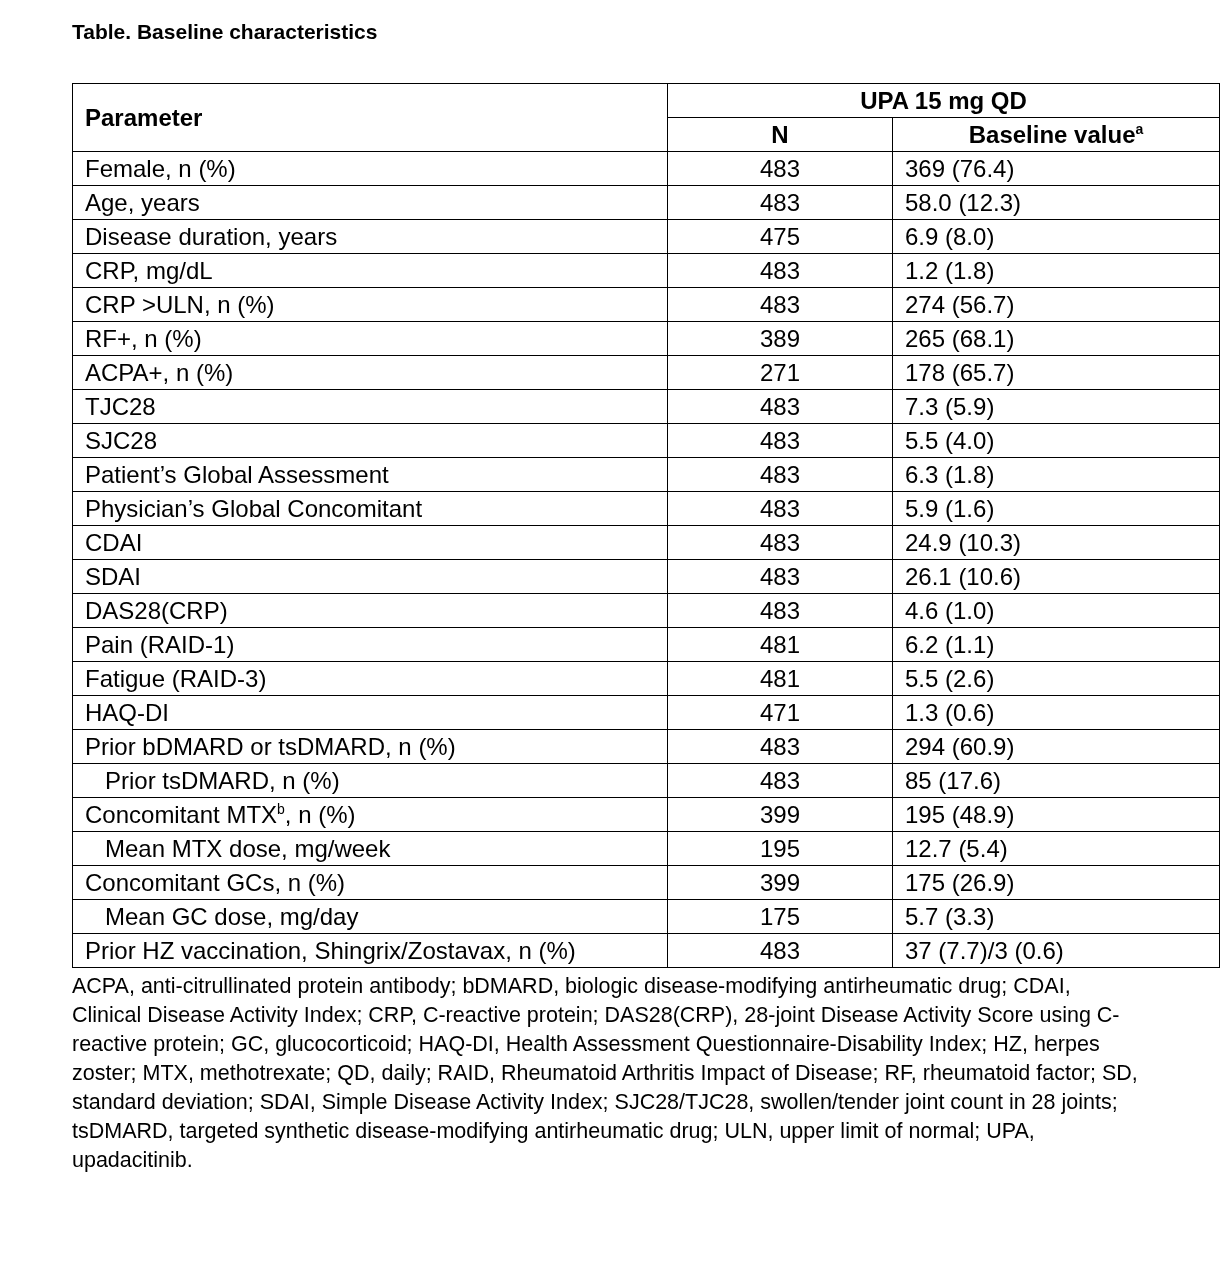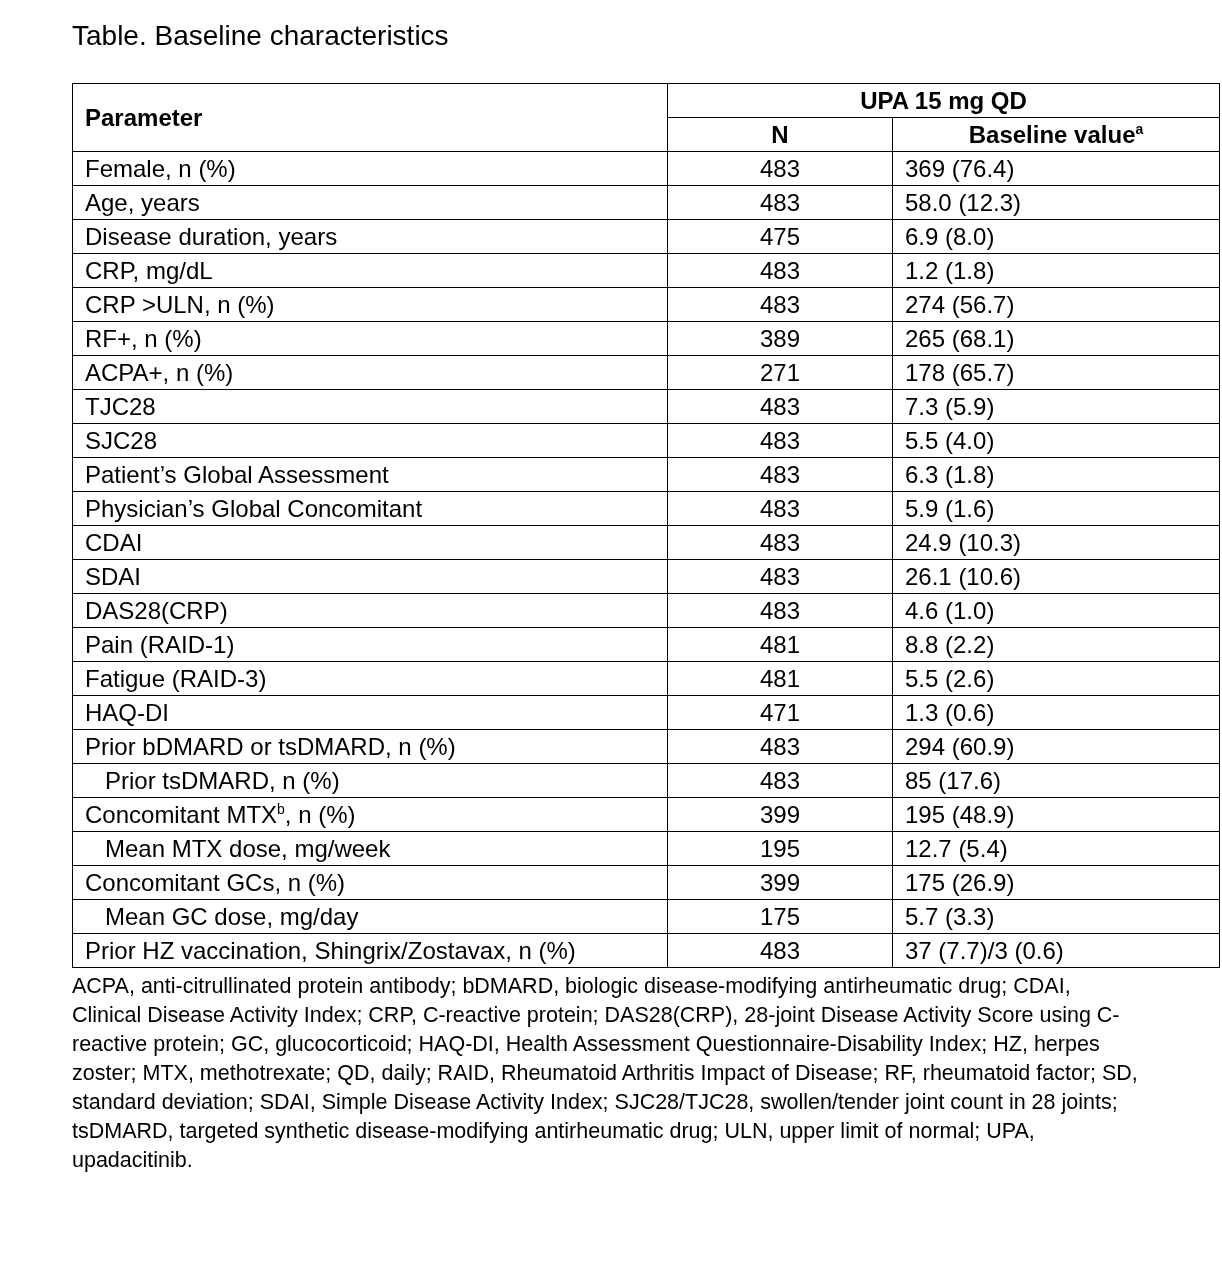--- a/index.html
+++ b/index.html
@@ -1,17 +1,17 @@
 <!DOCTYPE html>
 <html><head>
 <meta charset="utf-8">
 <style>
   html, body { margin: 0; padding: 0; background: #ffffff; }
   body { width: 1222px; height: 1280px; position: relative; font-family: "Liberation Sans", sans-serif; color: #000; }
-  .title { position: absolute; left: 72px; top: 20px; font-size: 28px; font-weight: normal; }
+  .title { position: absolute; left: 72px; top: 20px; font-size: 21px; font-weight: bold; }
   table.bt { position: absolute; left: 72px; top: 83px; border-collapse: collapse; width: 1148px; font-size: 24px; }
   table.bt td, table.bt th { border: 1.5px solid #000; padding: 0 12px; height: 33px; line-height: 32px; }
   table.bt th { font-weight: bold; }
   .c-param { width: 550px; text-align: left; }
   .c-n { width: 200px; text-align: center; }
   .c-val { }
   .indent { padding-left: 32px !important; }
   sup { font-size: 14px; line-height: 0; vertical-align: 9px; }
   .foot { position: absolute; left: 72px; top: 972px; width: 1070px; font-size: 21.5px; line-height: 29px; }
   .foot p { margin: 0; }
@@ -99,21 +99,21 @@
         <td class="c-val">26.1 (10.6)</td>
       </tr>
     <tr>
         <td class="c-param">DAS28(CRP)</td>
         <td class="c-n">483</td>
         <td class="c-val">4.6 (1.0)</td>
       </tr>
     <tr>
         <td class="c-param">Pain (RAID-1)</td>
         <td class="c-n">481</td>
-        <td class="c-val">8.8 (2.2)</td>
+        <td class="c-val">6.2 (1.1)</td>
       </tr>
     <tr>
         <td class="c-param">Fatigue (RAID-3)</td>
         <td class="c-n">481</td>
         <td class="c-val">5.5 (2.6)</td>
       </tr>
     <tr>
         <td class="c-param">HAQ-DI</td>
         <td class="c-n">471</td>
         <td class="c-val">1.3 (0.6)</td>

